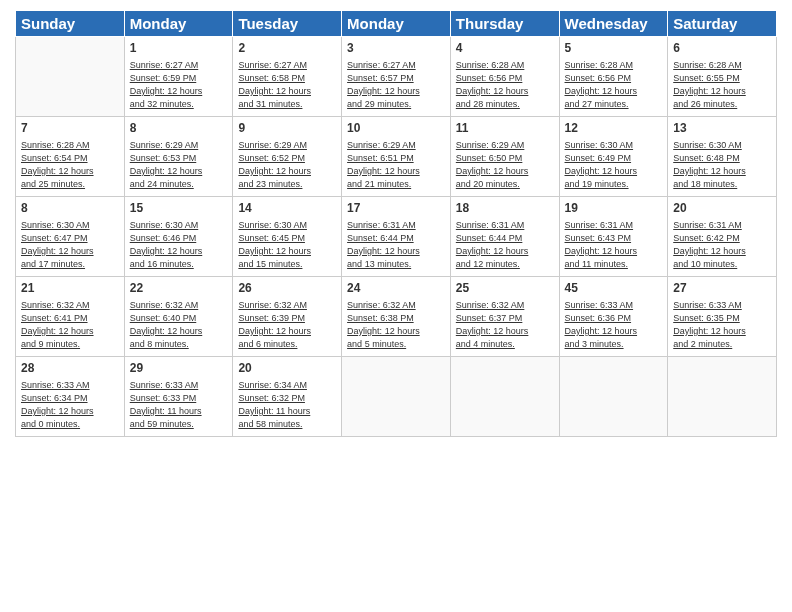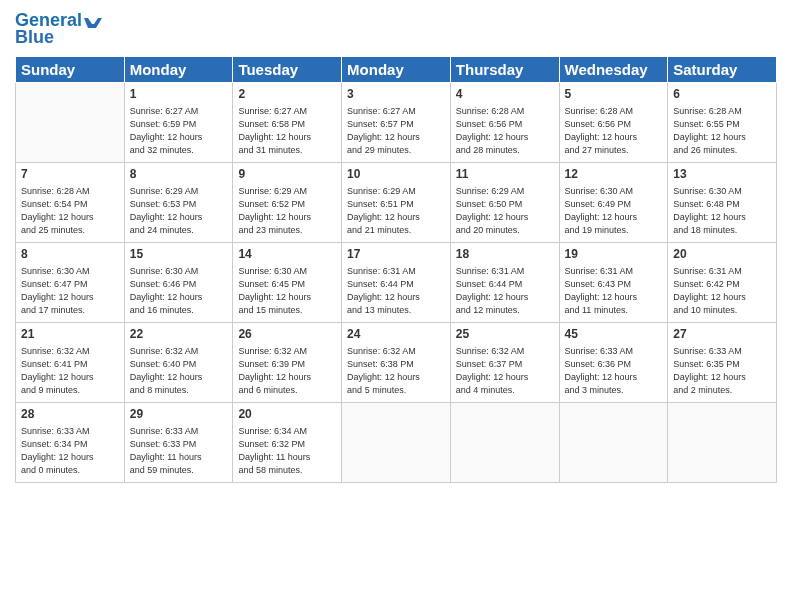--- a/index.html
+++ b/index.html
@@ -78,43 +78,27 @@
       font-size: 12px;
       font-weight: bold;
       color: #333;
       display: block;
       margin-bottom: 2px;
     }
     .day-info {
       color: #333;
       font-size: 9px;
       line-height: 1.45;
+      text-decoration: underline;
     }
   </style>
 </head>
 <body>
 
 <div class="page">
-  <div class="header">
-    <div class="logo">
-      <div style="display:flex;flex-direction:column;align-items:flex-start;">
-        <div style="display:flex;align-items:center;">
-          <span class="logo-text"><span>General</span></span>
-          <svg width="22" height="22" viewBox="0 0 22 22">
-            <polygon points="6,18 14,18 20,8 16,8 12,14 10,14 6,8 2,8" fill="#2a6db5"></polygon>
-          </svg>
-        </div>
-        <span class="logo-text" style="color:#2a6db5;margin-top:-4px;">Blue</span>
-      </div>
-    </div>
-    <div class="title-block">
-      <div class="calendar-title"></div>
-      <div class="calendar-subtitle"></div>
-    </div>
-  </div>
 
   <table>
     <thead>
       <tr>
 
       <th>Sunday</th>
           <th>Monday</th>
           <th>Tuesday</th>
           <th>Monday</th>
           <th>Thursday</th>

